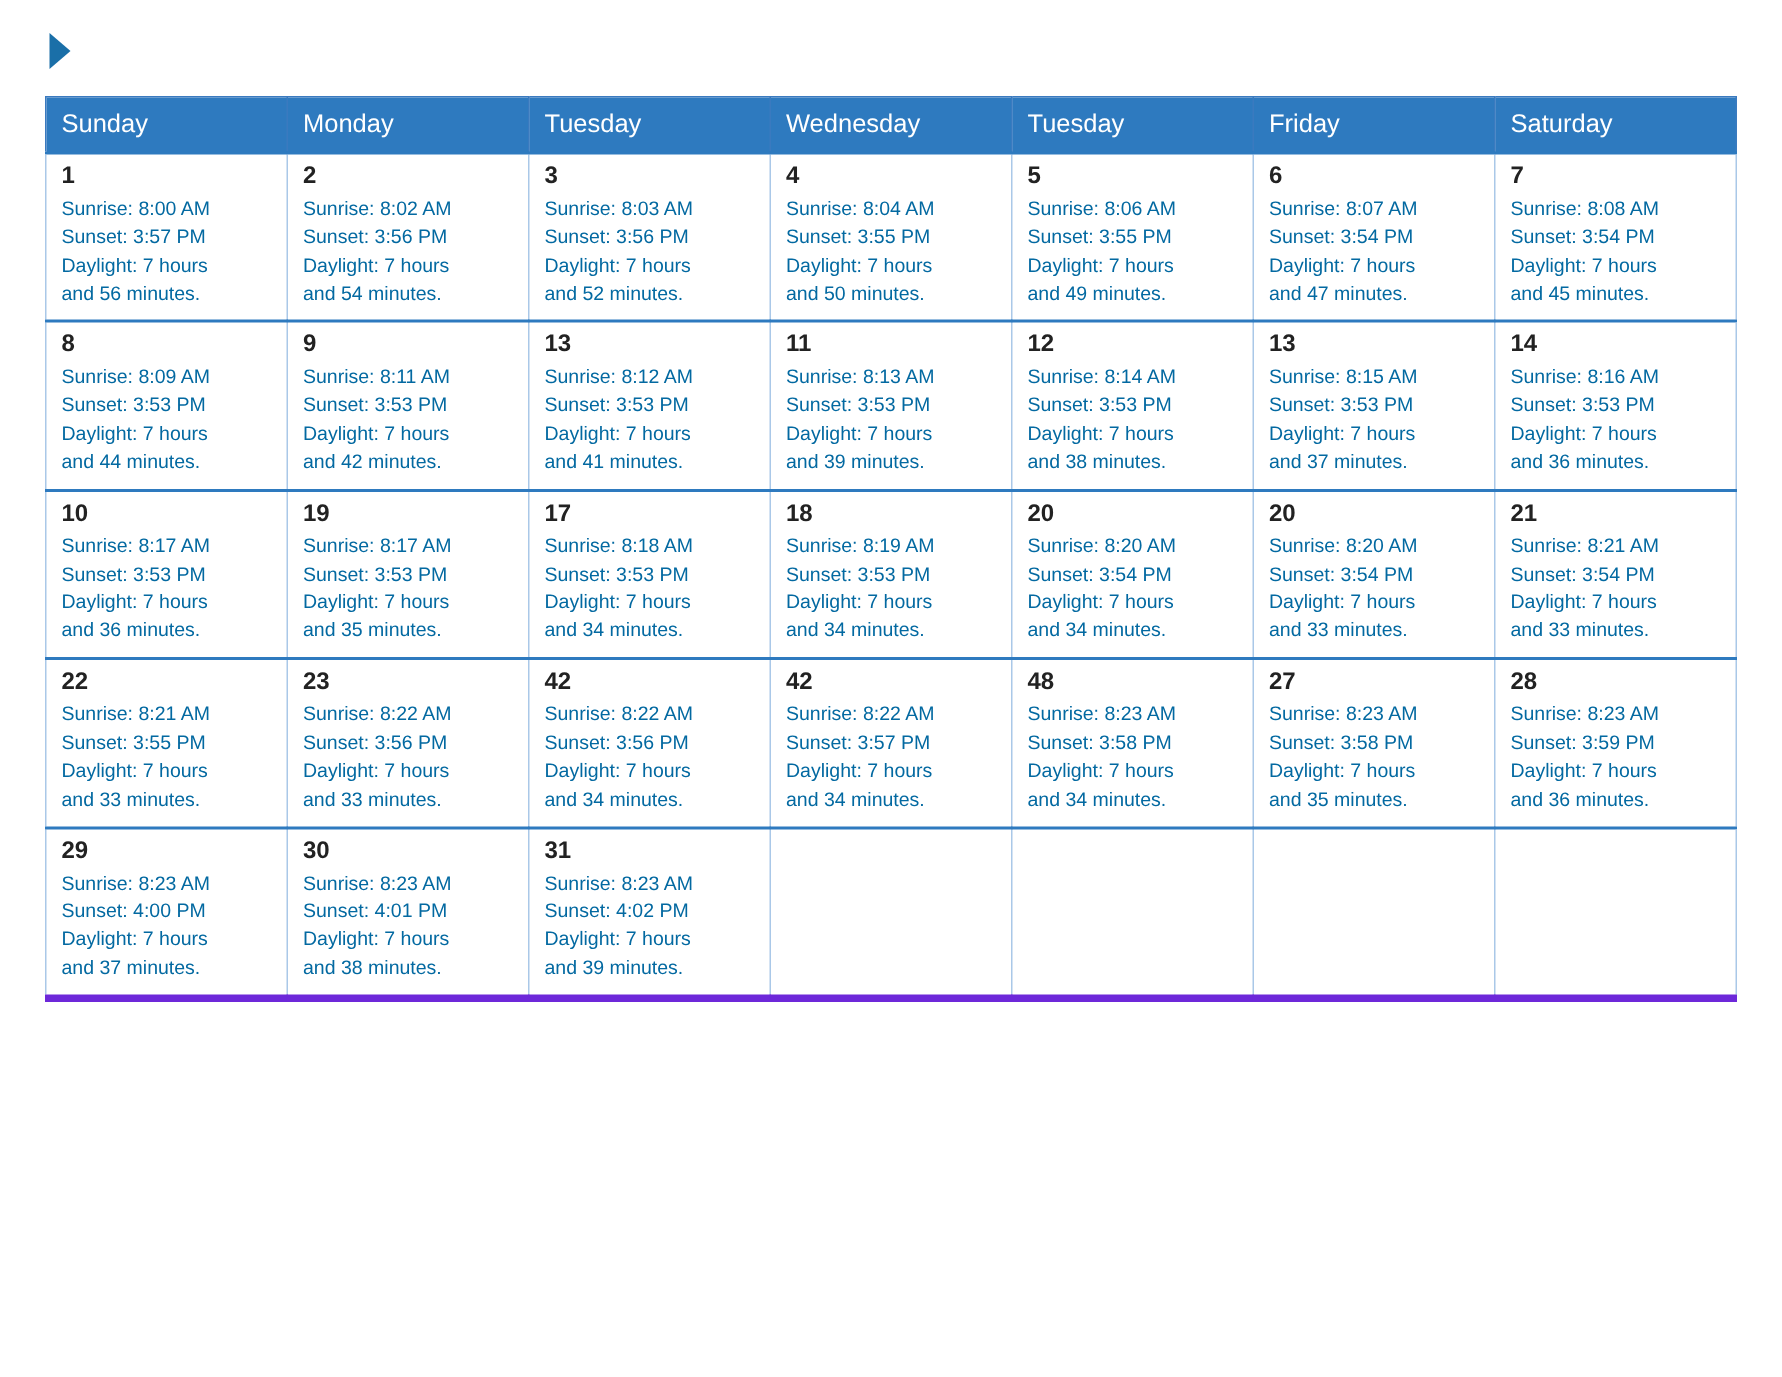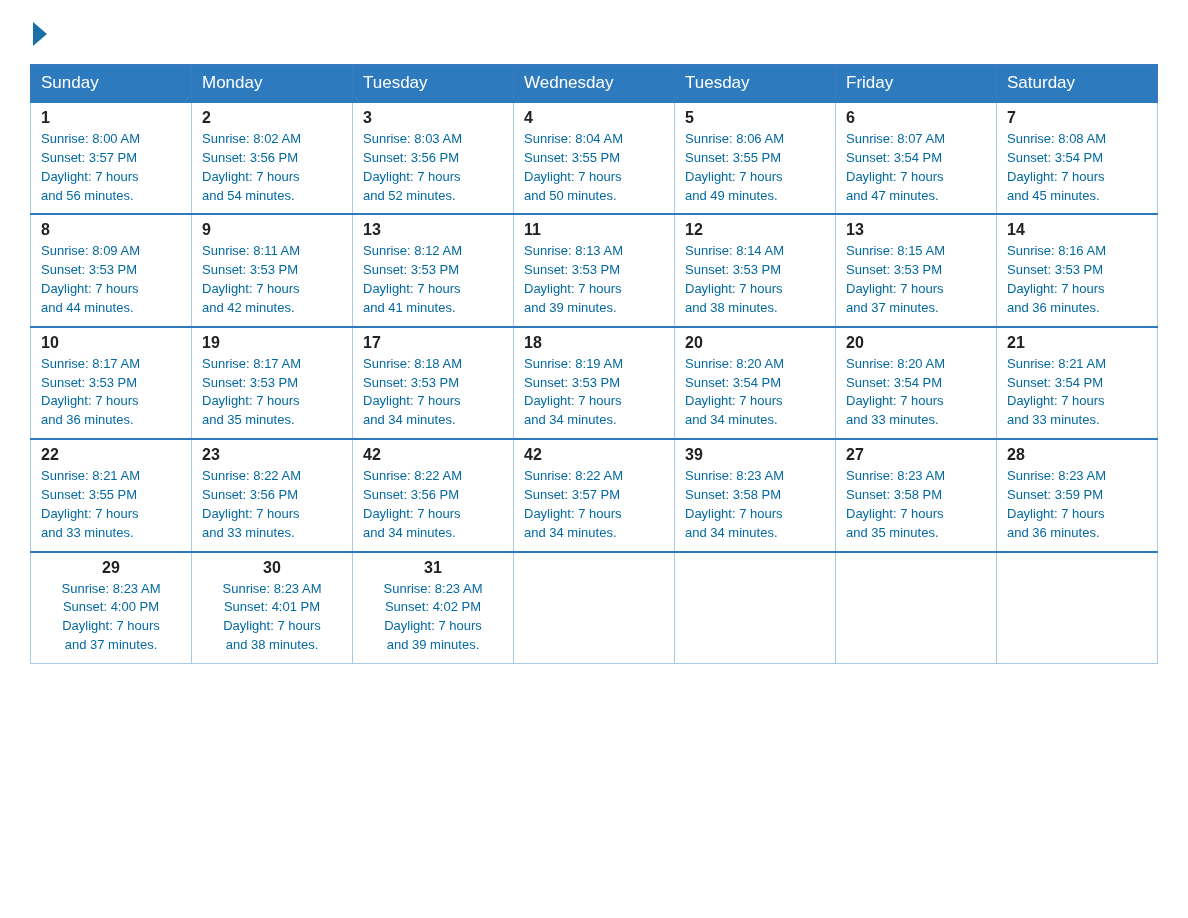--- a/index.html
+++ b/index.html
@@ -91,22 +91,21 @@
       color: #0369a1;
       line-height: 1.45;
     }
     .empty-cell {
       background: #fff;
     }
     .calendar tr {
       border-bottom: 2px solid #2e7abf;
     }
     .calendar tbody tr:last-child {
-      border-bottom: 1px solid #6d28d9;
-      text-align: center;
+      border-bottom: 5px solid #6d28d9;
     }
   </style>
 </head>
 <body>
 
 <div class="header">
   <div class="logo">
     <div class="logo-top">
       <span class="logo-general"></span>
       <div class="logo-arrow"></div>
@@ -233,21 +232,21 @@
         </td>
         <td>
           <div class="day-number">42</div>
           <div class="day-info">Sunrise: 8:22 AM<br>Sunset: 3:56 PM<br>Daylight: 7 hours<br>and 34 minutes.</div>
         </td>
         <td>
           <div class="day-number">42</div>
           <div class="day-info">Sunrise: 8:22 AM<br>Sunset: 3:57 PM<br>Daylight: 7 hours<br>and 34 minutes.</div>
         </td>
         <td>
-          <div class="day-number">39</div>
+          <div class="day-number">48</div>
           <div class="day-info">Sunrise: 8:23 AM<br>Sunset: 3:58 PM<br>Daylight: 7 hours<br>and 34 minutes.</div>
         </td>
         <td>
           <div class="day-number">27</div>
           <div class="day-info">Sunrise: 8:23 AM<br>Sunset: 3:58 PM<br>Daylight: 7 hours<br>and 35 minutes.</div>
         </td>
         <td>
           <div class="day-number">28</div>
           <div class="day-info">Sunrise: 8:23 AM<br>Sunset: 3:59 PM<br>Daylight: 7 hours<br>and 36 minutes.</div>
         </td>

